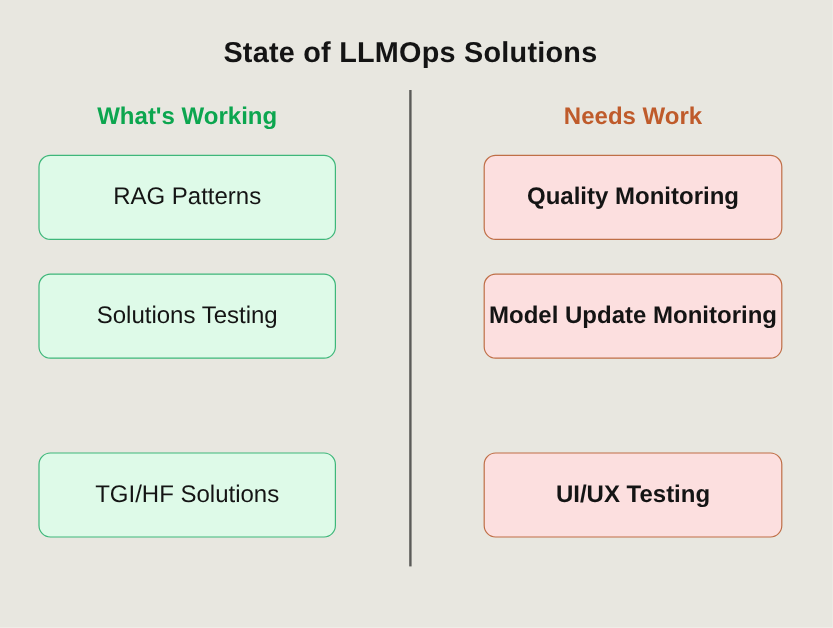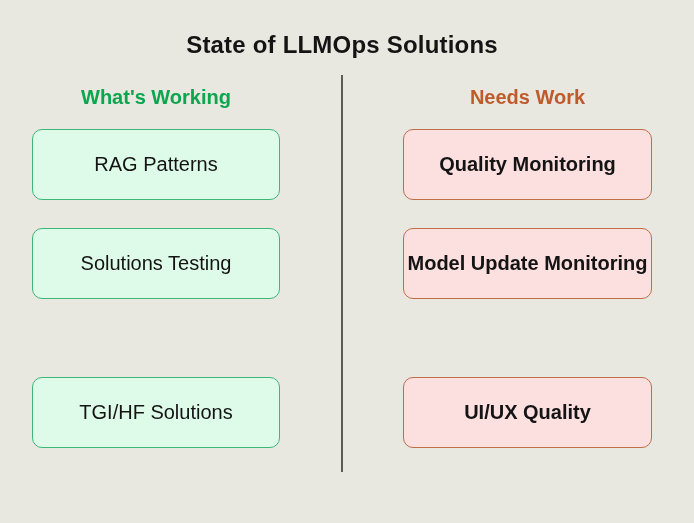--- a/index.html
+++ b/index.html
@@ -87,15 +87,15 @@
   <div class="node green row0">RAG Patterns</div>
 
   <div class="node green row1">Solutions Testing</div>
 
   <div class="node green row2">TGI/HF Solutions</div>
 
   <div class="node red row0">Quality Monitoring</div>
 
   <div class="node red row1">Model Update Monitoring</div>
 
-  <div class="node red row2">UI/UX Quality</div>
+  <div class="node red row2">UI/UX Testing</div>
 
 </div>
 
 </body></html>

